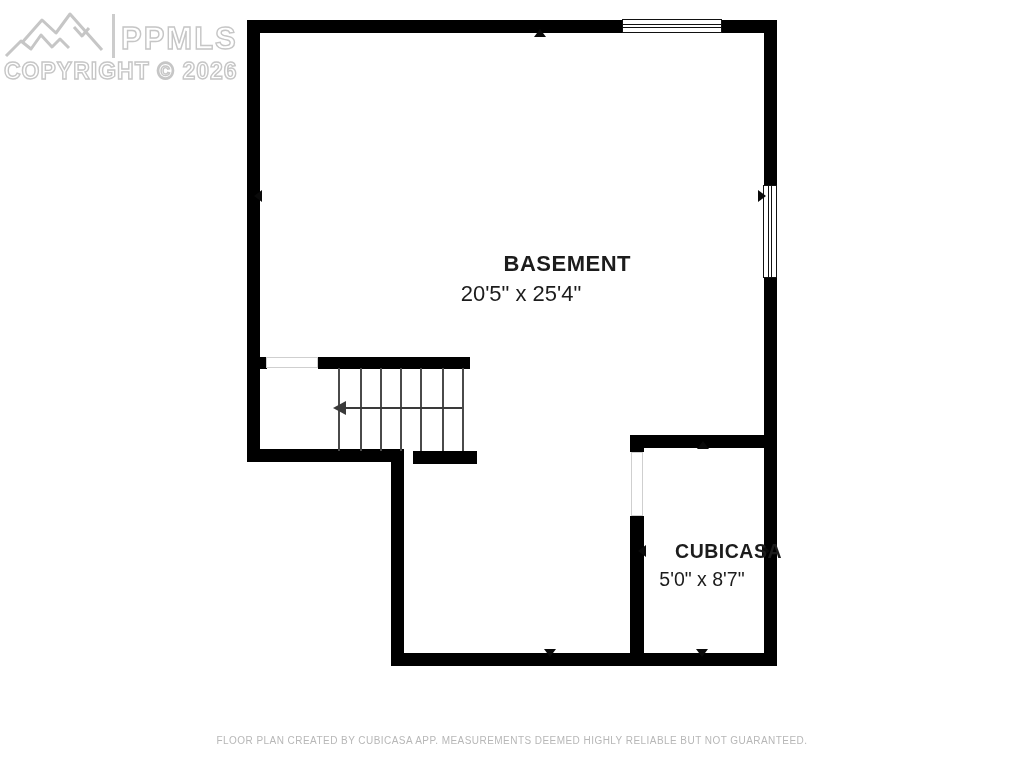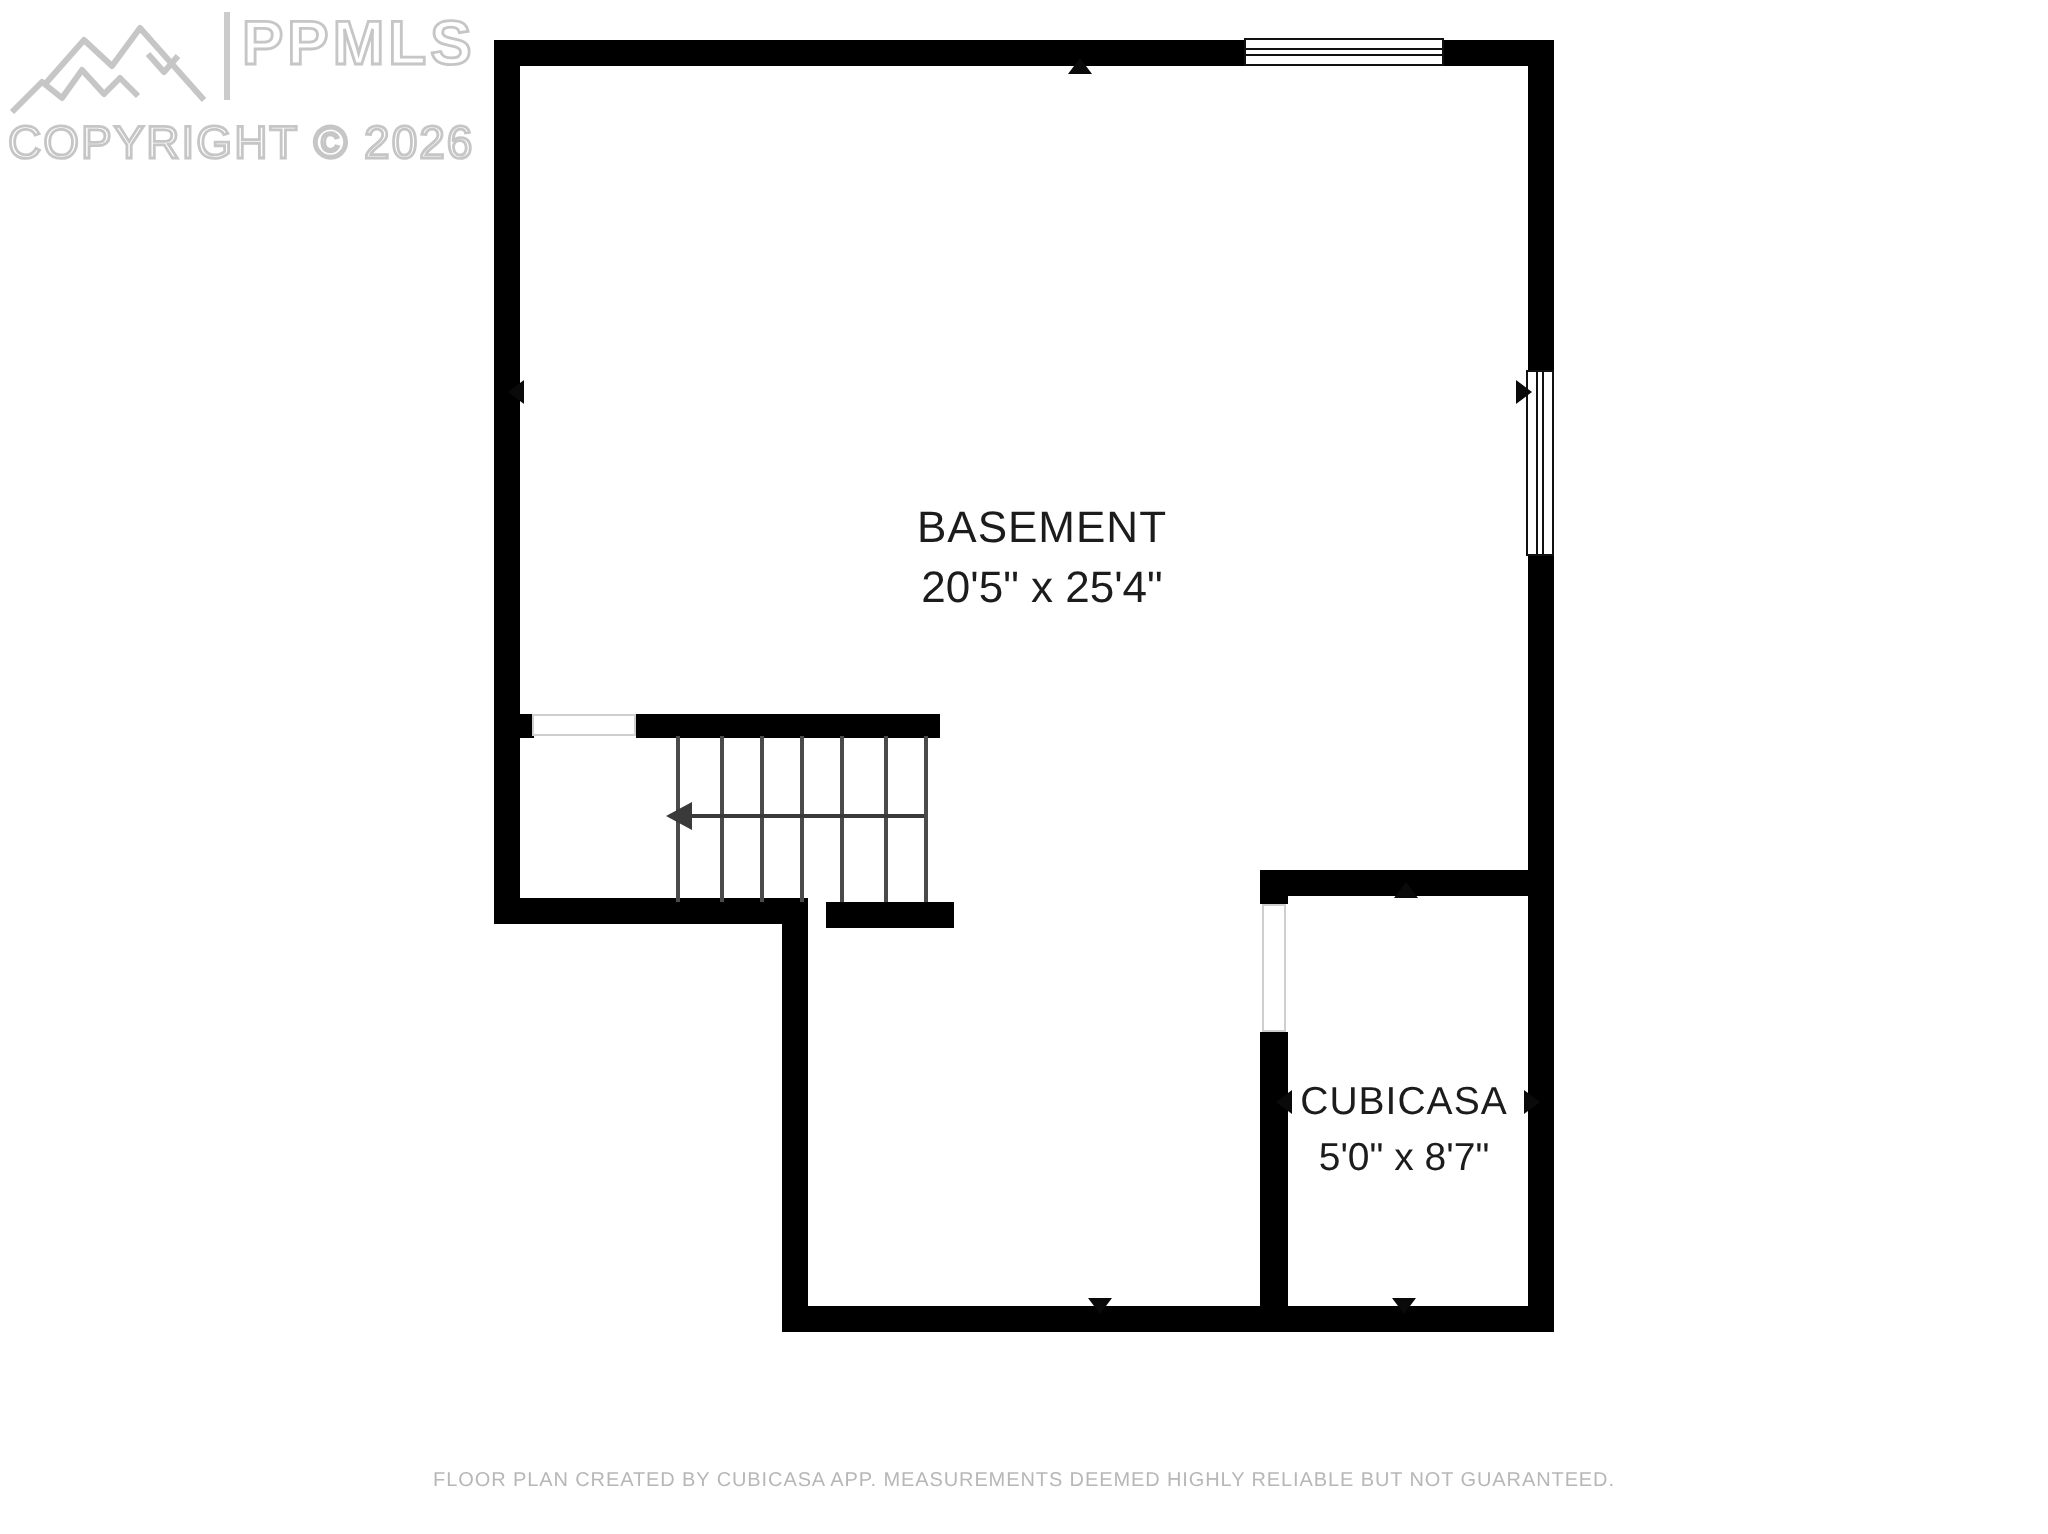--- a/index.html
+++ b/index.html
@@ -3,48 +3,48 @@
 <meta charset="utf-8">
 <style>
   html,body{margin:0;padding:0;}
   body{
     width:1024px;height:767px;position:relative;overflow:hidden;
     background:#ffffff;font-family:"Liberation Sans",sans-serif;
   }
   .abs{position:absolute;}
   
   .wm{position:absolute;left:4px;top:6px;color:#c9c9c9;}
-  .wm-row{display:flex;}
+  .wm-row{display:flex;align-items:flex-end;}
   .wm-brand{
     font-size:31px;font-weight:bold;letter-spacing:2px;line-height:1;
     color:#ffffff;-webkit-text-stroke:1.4px #c6c6c6;margin-left:6px;margin-bottom:4px;
   }
   .wm-divider{width:3px;height:44px;background:#cccccc;margin-left:6px;}
   .wm-copy{
-    font-size:23px;font-weight:normal;letter-spacing:1px;line-height:1;margin-top:2px;
+    font-size:23px;font-weight:bold;letter-spacing:1px;line-height:1;margin-top:2px;
     color:#ffffff;-webkit-text-stroke:1.4px #c6c6c6;
   }
   
   .wall{position:absolute;background:#000000;}
   
   .window{position:absolute;background:#ffffff;border:1.5px solid #111;box-sizing:border-box;}
   .wline{position:absolute;background:#111;}
   .opening{position:absolute;background:#ffffff;border:1px solid #cfcfcf;box-sizing:border-box;}
   
   .riser{position:absolute;top:0;width:2px;height:100%;background:#4a4a4a;}
   .stair-arrow-line{position:absolute;background:#3a3a3a;}
   .tri{position:absolute;width:0;height:0;}
   .tri-up{border-left:6px solid transparent;border-right:6px solid transparent;border-bottom:8px solid #0a0a0a;}
   .tri-down{border-left:6px solid transparent;border-right:6px solid transparent;border-top:8px solid #0a0a0a;}
   .tri-left{border-top:6px solid transparent;border-bottom:6px solid transparent;border-right:8px solid #0a0a0a;}
   .tri-right{border-top:6px solid transparent;border-bottom:6px solid transparent;border-left:8px solid #0a0a0a;}
   .arrowhead-left{border-top:7px solid transparent;border-bottom:7px solid transparent;border-right:13px solid #3a3a3a;}
   
   .room-label{position:absolute;text-align:center;color:#1c1c1c;}
-  .room-name{font-weight:400;letter-spacing:0.5px;}
+  .room-name{font-weight:700;letter-spacing:0.5px;text-align:right;}
   .room-dims{font-weight:400;margin-top:4px;}
   .basement-label{left:411px;top:251px;width:220px;font-size:22px;line-height:26px;}
   .storage-label{left:622px;top:539px;width:160px;font-size:19.5px;line-height:24px;}
   .footer{
     position:absolute;left:0;top:735px;width:1024px;text-align:center;
     font-size:10px;letter-spacing:0.45px;color:#b7b7b7;
   }
 </style>
 </head>
 <body>

